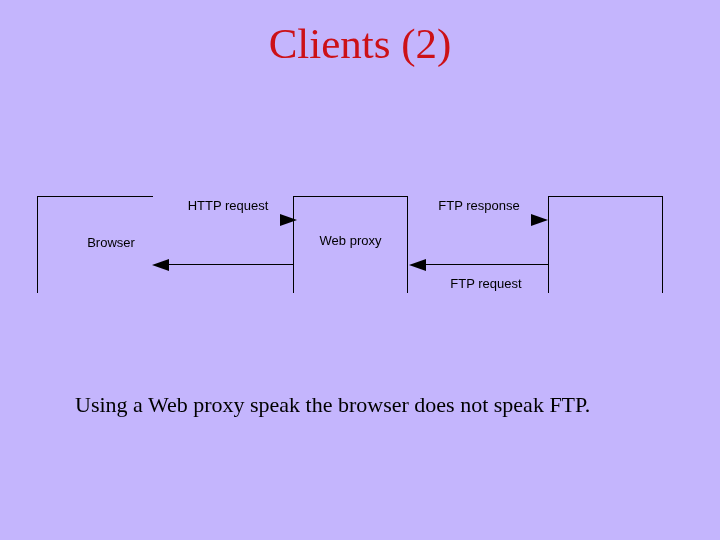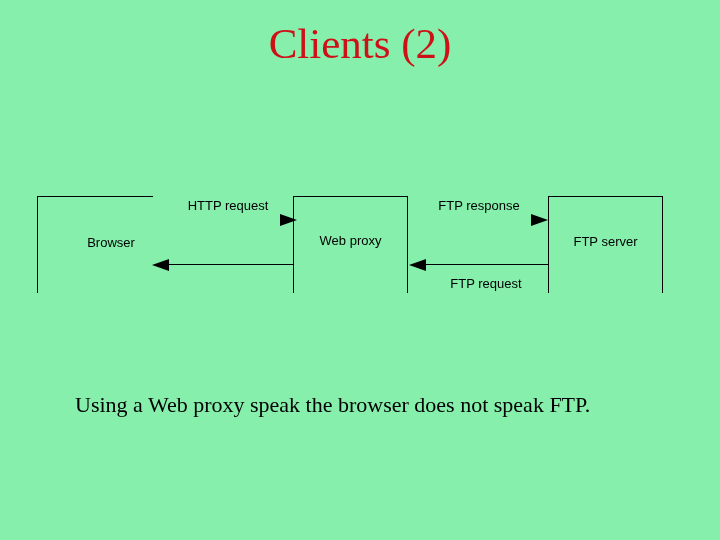--- a/index.html
+++ b/index.html
@@ -1,21 +1,21 @@
 <!DOCTYPE html>
 <html><head>
 <meta charset="utf-8">
 <style>
   * { margin: 0; padding: 0; box-sizing: border-box; }
   html, body { background: #ffffff; }
   .slide {
     position: relative;
     width: 720px;
     height: 540px;
-    background: #86efac;
+    background: #c4b5fd;
     overflow: hidden;
     font-family: "Liberation Sans", sans-serif;
   }
   .title {
     position: absolute;
     left: 0; right: 0; top: 22px;
     text-align: center;
     font-family: "Liberation Serif", serif;
     font-size: 43px;
     line-height: 1;
@@ -92,21 +92,20 @@
   <div class="title">Clients (2)</div>
 
   <div class="figure">
 
     <div class="box box-browser"></div>
     <div class="box box-webproxy"></div>
     <div class="box box-ftpserver"></div>
 
     <div class="dlabel lbl-browser">Browser</div>
     <div class="dlabel lbl-webproxy">Web proxy</div>
-    <div class="dlabel lbl-ftpserver">FTP server</div>
 
     <div class="dlabel lbl-http-request">HTTP request</div>
     <div class="tri tri-right head-http-request"></div>
 
     <div class="hline line-http-response"></div>
     <div class="tri tri-left head-http-response"></div>
 
     <div class="dlabel lbl-ftp-request">FTP response</div>
     <div class="tri tri-right head-ftp-request"></div>
 

